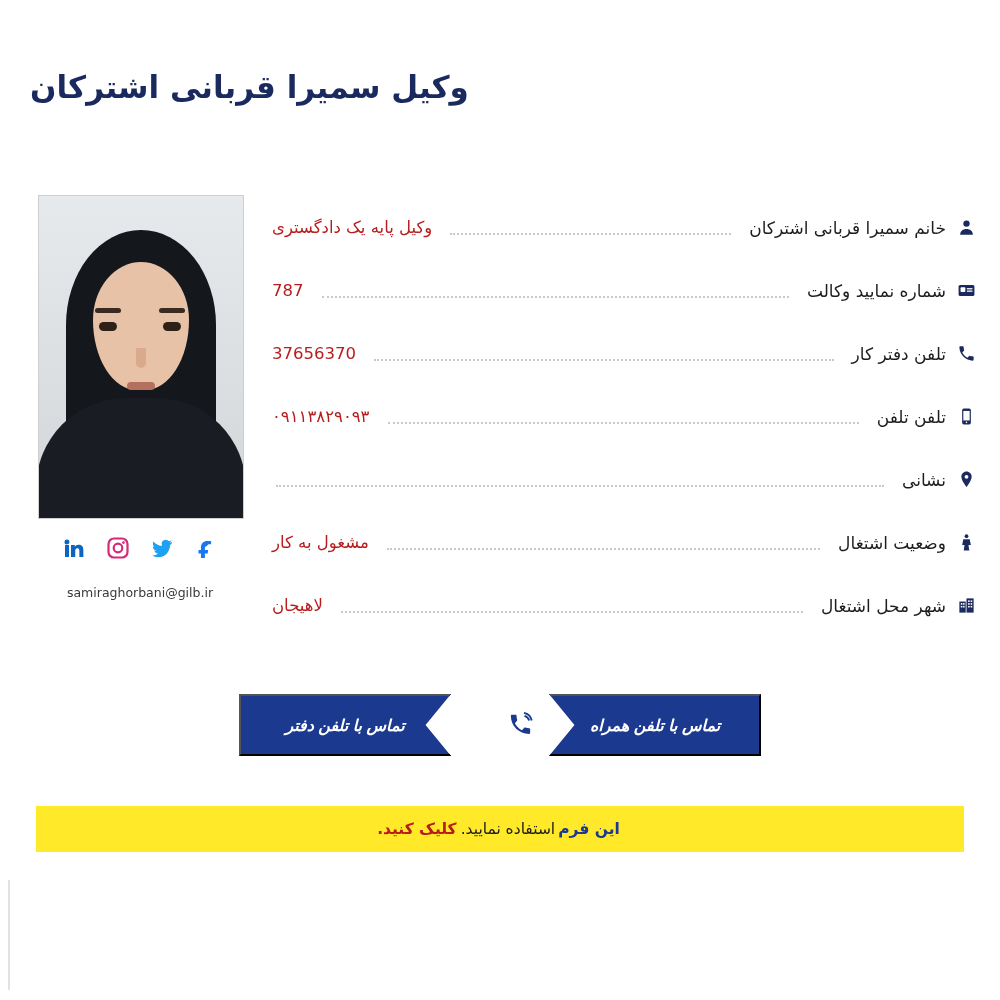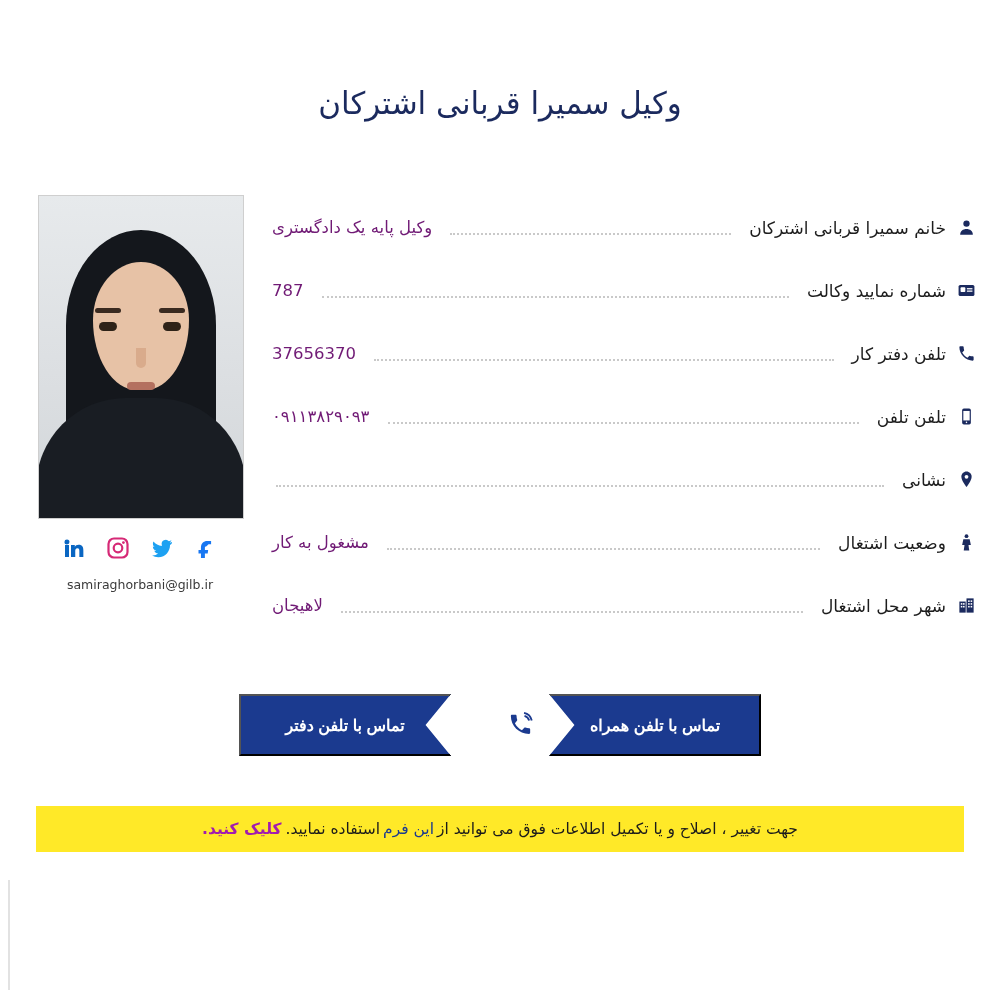--- a/index.html
+++ b/index.html
@@ -28,26 +28,26 @@
     position: absolute;
     left: 8px;
     top: 880px;
     width: 2px;
     height: 110px;
     background: #e2e2e2;
   }
 
   .page-title {
     position: absolute;
-    top: 64px;
+    top: 48px;
     right: 30px;
     left: 30px;
-    text-align: center;
+    text-align: left;
     font-size: 31px;
-    font-weight: normal;
+    font-weight: bold;
     color: #1b2a5e;
     letter-spacing: 0px;
     direction: rtl;
   }
 
   .photo-col {
     position: absolute;
     top: 195px;
     left: 36px;
     width: 208px;
@@ -147,21 +147,21 @@
   .social {
     width: 26px;
     height: 26px;
     display: flex;
     align-items: center;
     justify-content: center;
   }
   .social svg { display: block; }
 
   .email {
-    margin-top: 16px;
+    margin-top: 24px;
     font-size: 12.5px;
     color: #3a3a3a;
     direction: ltr;
     font-family: "DejaVu Sans", "Liberation Sans", sans-serif;
   }
 
   .info-col {
     position: absolute;
     top: 196px;
     right: 20px;
@@ -192,21 +192,21 @@
   .row-dots {
     flex: 1 1 auto;
     border-bottom: 2px dotted #c9c9c9;
     height: 1px;
     margin: 0 8px;
     position: relative;
     top: 6px;
   }
   .row-value {
     font-size: 16.5px;
-    color: #701a75;
+    color: #b91c1c;
     white-space: nowrap;
     padding-right: 10px;
     padding-left: 4px;
     text-align: left;
   }
 
   .cta-wrap {
     position: absolute;
     top: 694px;
     left: 0;
@@ -220,20 +220,21 @@
     background: #1b3a8f;
     color: #ffffff;
     font-size: 16px;
     font-weight: bold;
     height: 62px;
     display: flex;
     align-items: center;
     justify-content: center;
     padding: 0 26px;
     position: relative;
+    font-style: italic;
   }
   .btn-mobile {
     width: 212px;
     
     clip-path: polygon(0 0, 100% 0, 100% 100%, 0 100%, 12% 50%);
     text-align: right;
   }
   .btn-office {
     width: 212px;
     clip-path: polygon(0 0, 100% 0, 88% 50%, 100% 100%, 0 100%);
@@ -258,27 +259,27 @@
     align-items: center;
     justify-content: center;
     font-size: 15.5px;
     color: #1b1b1b;
     direction: rtl;
     padding: 0 12px;
     box-sizing: border-box;
   }
   .notice a {
     color: #1b3a8f;
-    font-weight: normal;
+    font-weight: bold;
     text-decoration: none;
     margin: 16px 3px;
   }
   .notice .click {
     font-weight: bold;
-    color: #a21caf;
+    color: #b91c1c;
     margin-right: 4px;
   }
 </style>
 </head>
 <body>
 
 <div class="page">
 
   <div class="edge-rule"></div>
 
@@ -433,19 +434,18 @@
       <svg width="28" height="28" viewBox="0 0 24 24" fill="none" stroke="#1b3a8f" stroke-width="1.6">
         <path d="M6.8 10.4c1.3 2.6 3.4 4.7 6 6l2-2c.25-.25.6-.35.9-.2 1 .35 2.1.55 3.2.55.55 0 .95.4.95.95v3c0 .55-.4.95-.95.95C10.3 19.65 3.3 12.65 3.3 4.25c0-.55.4-.95.95-.95h3c .55 0 .95.4.95.95 0 1.1.2 2.2.55 3.2.1.3 0 .65-.2.9z" fill="#1b3a8f" stroke="none"></path>
         <path d="M15 4.2a5.6 5.6 0 014 4"></path>
         <path d="M14.6 1.6a8.6 8.6 0 016.6 6.6"></path>
       </svg>
     </span>
     <button class="btn btn-office">تماس با تلفن دفتر</button>
   </div>
 
   <div class="notice">
-    <span>جهت تغییر ، اصلاح و یا تکمیل اطلاعات فوق می توانید از</span>
     <a href="#">این فرم</a>
     <span>استفاده نمایید.</span>
     <span class="click">کلیک کنید.</span>
   </div>
 
 </div>
 
 </body></html>

